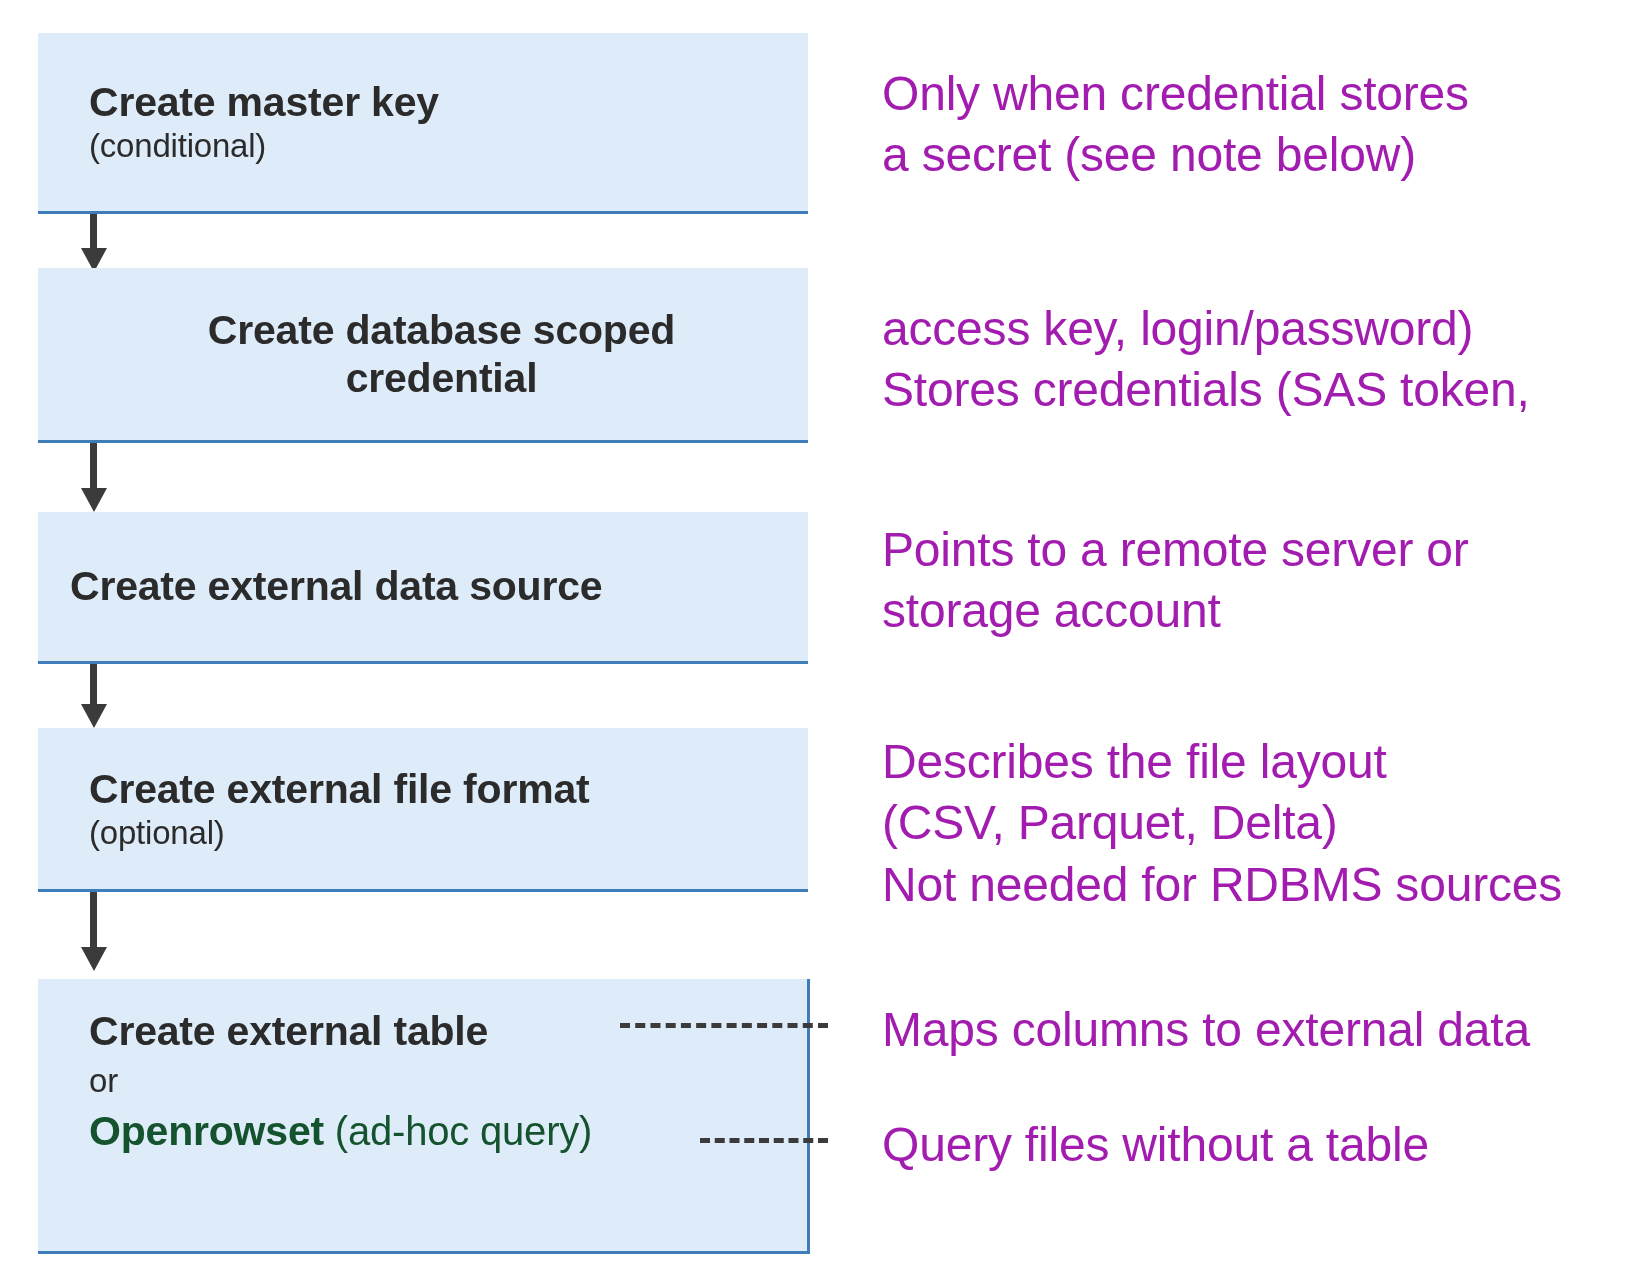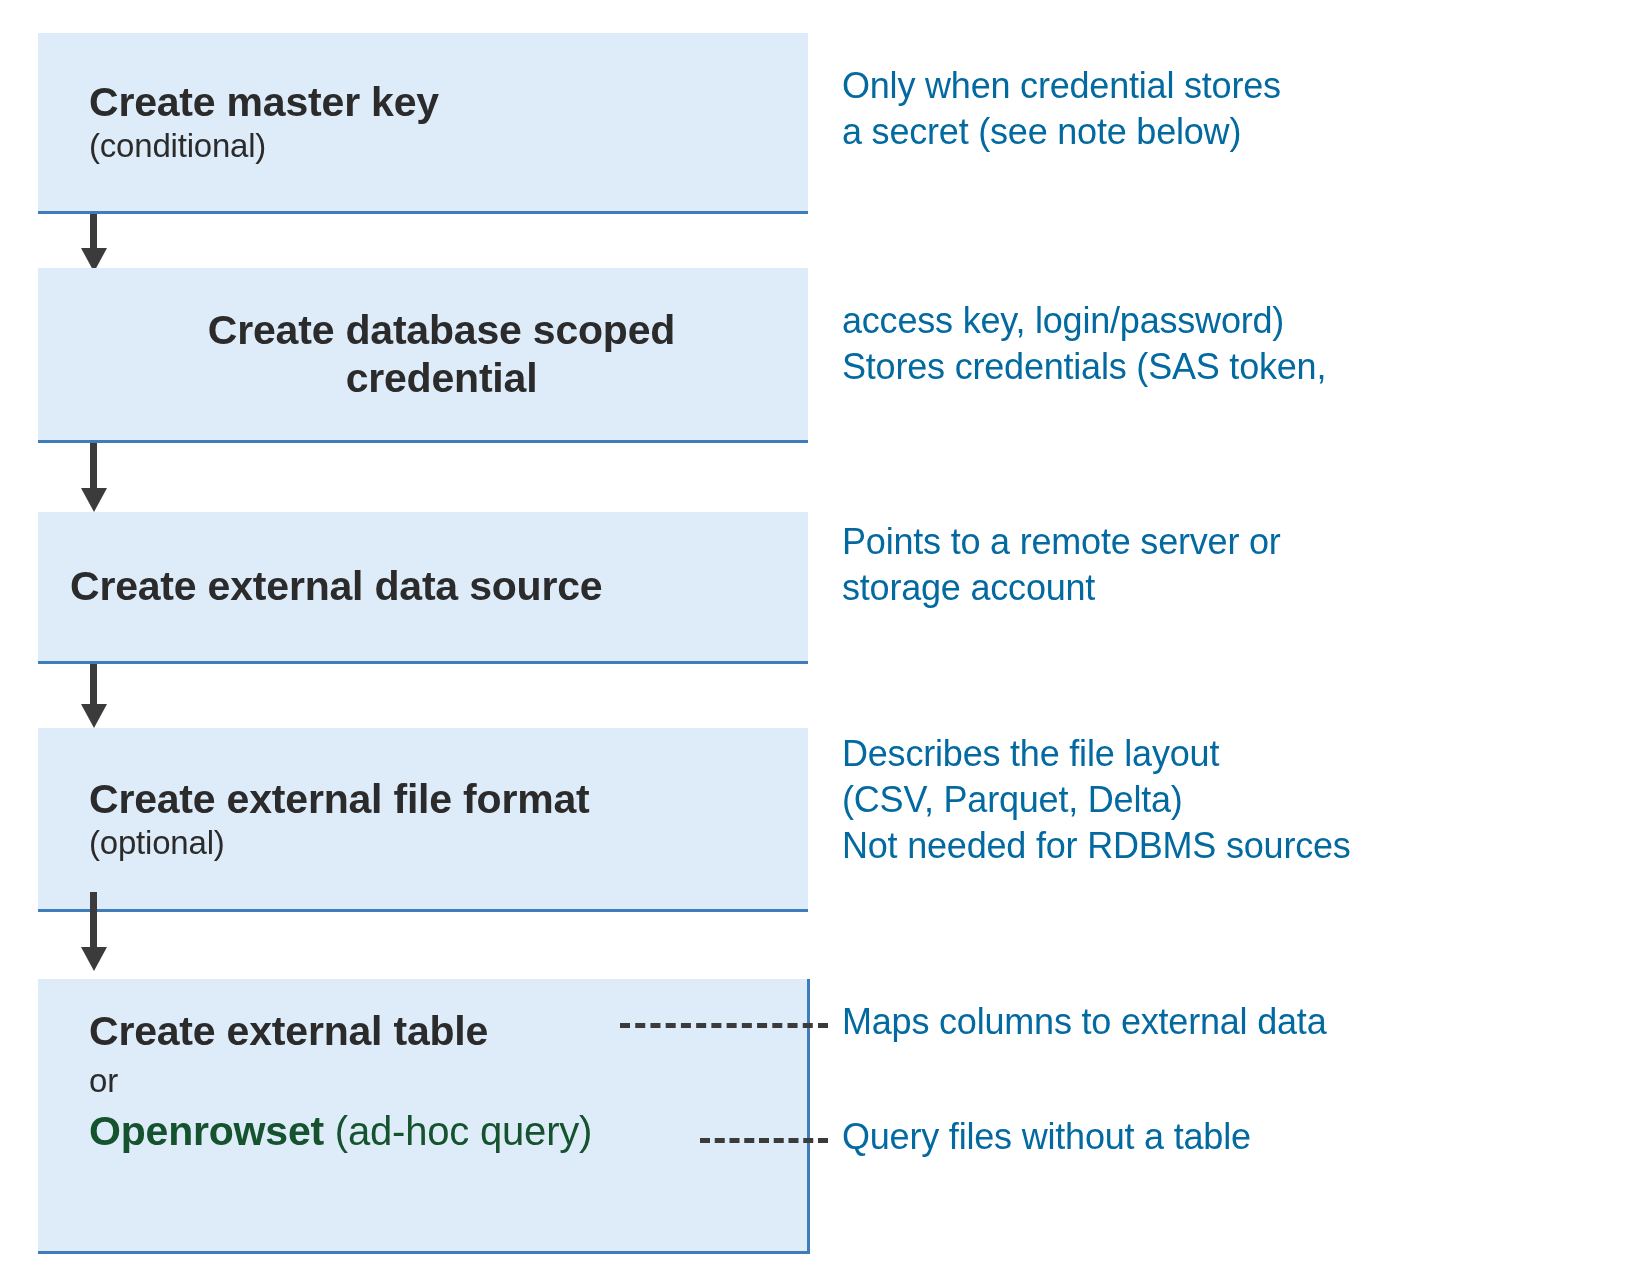--- a/index.html
+++ b/index.html
@@ -80,23 +80,23 @@
     width: 0;
     height: 0;
     border-left: 13px solid transparent;
     border-right: 13px solid transparent;
     border-top: 24px solid #3b3b3b;
   }
 
   
   .annotation {
     position: absolute;
-    left: 842px;
-    font-size: 36px;
-    color: #0369a1;
+    left: 882px;
+    font-size: 48px;
+    color: #a21caf;
     line-height: 1.28;
     letter-spacing: -0.2px;
     white-space: nowrap;
   }
   .annotation .line { display: block; }
 
   
   .dashed-link {
     position: absolute;
     height: 0;
@@ -145,21 +145,21 @@
   <div class="annotation" style="top:519px;">
     <span class="line">Points to a remote server or</span>
     <span class="line">storage account</span>
   </div>
 
   <div class="arrow" style="top:664px; height:64px;">
     <div class="shaft" style="height:40px;"></div>
     <div class="head" style="top:40px;"></div>
   </div>
 
-  <div class="step-box" style="top:728px; height:184px;">
+  <div class="step-box" style="top:728px; height:164px;">
     <div class="step-title">Create external file format</div>
     <div class="step-sub">(optional)</div>
   </div>
 
   <div class="annotation" style="top:731px;">
     <span class="line">Describes the file layout</span>
     <span class="line">(CSV, Parquet, Delta)</span>
     <span class="line">Not needed for RDBMS sources</span>
   </div>
 

